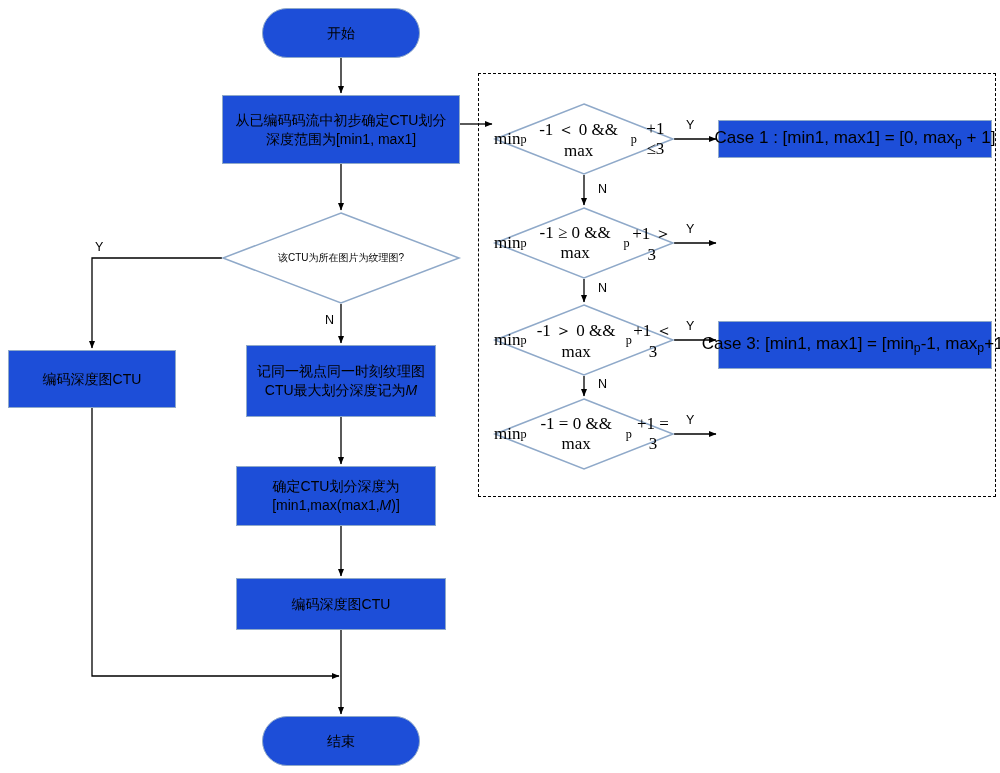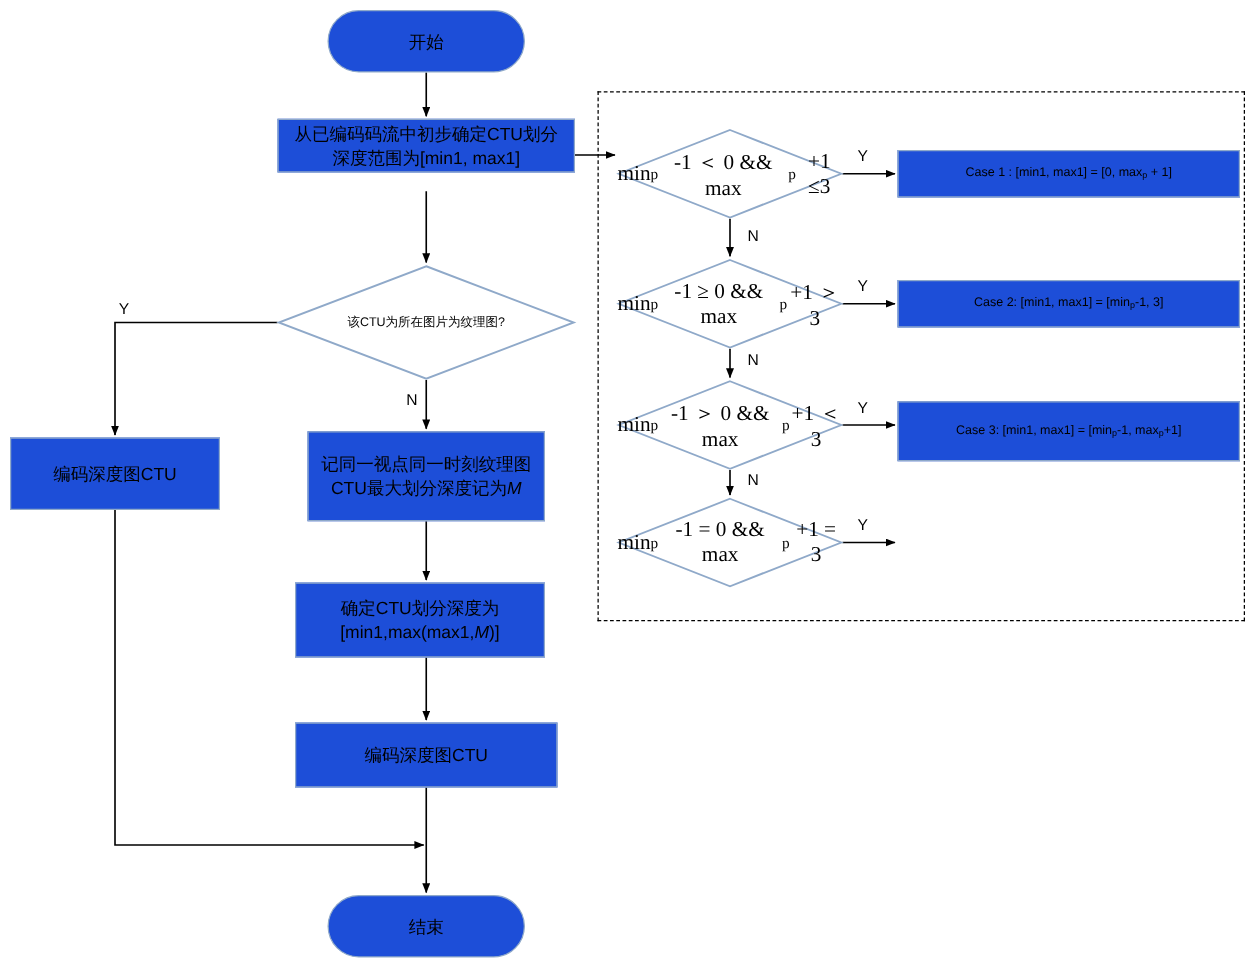--- a/index.html
+++ b/index.html
@@ -32,21 +32,21 @@
     padding: 2px 6px;
   }
   .node.terminator {
     border-radius: 26px;
   }
   .node.process {
     border-radius: 0;
   }
   .node.case-box {
     border: 1.5px solid #8fa9c9;
-    font-size: 10px;
+    font-size: 17px;
     white-space: nowrap;
   }
   .diamond-wrap {
     position: absolute;
   }
   .diamond-wrap svg {
     position: absolute;
     left: 0;
     top: 0;
     overflow: visible;
@@ -142,21 +142,21 @@
 
       <path d="M674,434 L716,434"></path>
     </g>
 
   </svg>
 
   <div class="node terminator" style="left:262px; top:8px; width:158px; height:50px;">
     <span>开始</span>
   </div>
 
-  <div class="node process" style="left:222px; top:95px; width:238px; height:43px;">
+  <div class="node process" style="left:222px; top:95px; width:238px; height:69px;">
     <span>从已编码码流中初步确定CTU划分深度范围为[min1, max1]</span>
   </div>
 
   <div class="diamond-wrap" style="left:222px; top:212px; width:238px; height:92px;">
     <svg width="238" height="92" viewBox="0 0 238 92">
       <polygon points="119,1 237,46 119,91 1,46" fill="#ffffff" stroke="#8fa9c9" stroke-width="1.5"></polygon>
     </svg>
     <div class="diamond-label">该CTU为所在图片为纹理图?</div>
   </div>
 
@@ -203,23 +203,20 @@
 
   <div class="diamond-wrap" style="left:494px; top:398px; width:180px; height:72px;">
     <svg width="180" height="72" viewBox="0 0 180 72">
       <polygon points="90,1 179,36 90,71 1,36" fill="#ffffff" stroke="#8fa9c9" stroke-width="1.5"></polygon>
     </svg>
     <div class="diamond-label small">min<sub>p</sub>-1 = 0 &amp;&amp; max<sub>p</sub>+1 = 3</div>
   </div>
 
   <div class="node case-box" style="left:718px; top:120px; width:274px; height:38px;">
     <span>Case 1 : [min1, max1] = [0, max<sub>p</sub> + 1]</span>
-  </div>
-  <div class="node case-box" style="left:718px; top:224px; width:274px; height:38px;">
-    <span>Case 2: [min1, max1] = [min<sub>p</sub>-1, 3]</span>
   </div>
   <div class="node case-box" style="left:718px; top:321px; width:274px; height:48px;">
     <span>Case 3: [min1, max1] = [min<sub>p</sub>-1, max<sub>p</sub>+1]</span>
   </div>
 
   <div class="edge-label" style="left:95px; top:240px;">Y</div>
   <div class="edge-label" style="left:325px; top:313px;">N</div>
   <div class="edge-label" style="left:686px; top:118px;">Y</div>
   <div class="edge-label" style="left:598px; top:182px;">N</div>
   <div class="edge-label" style="left:686px; top:222px;">Y</div>

